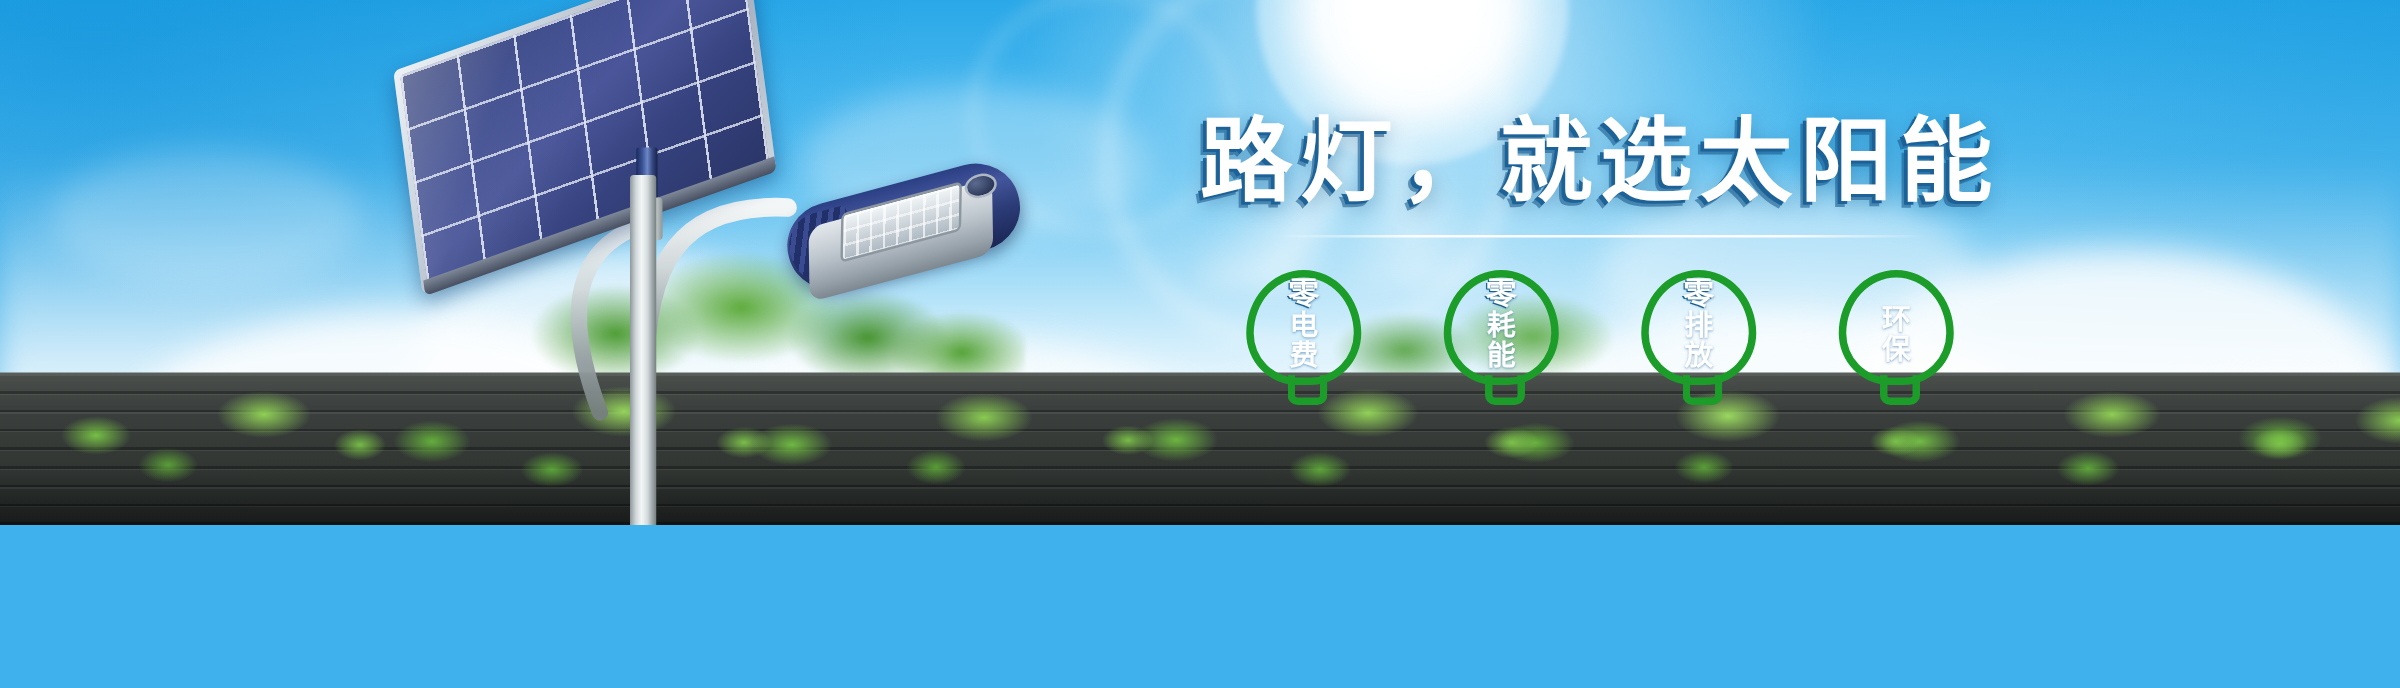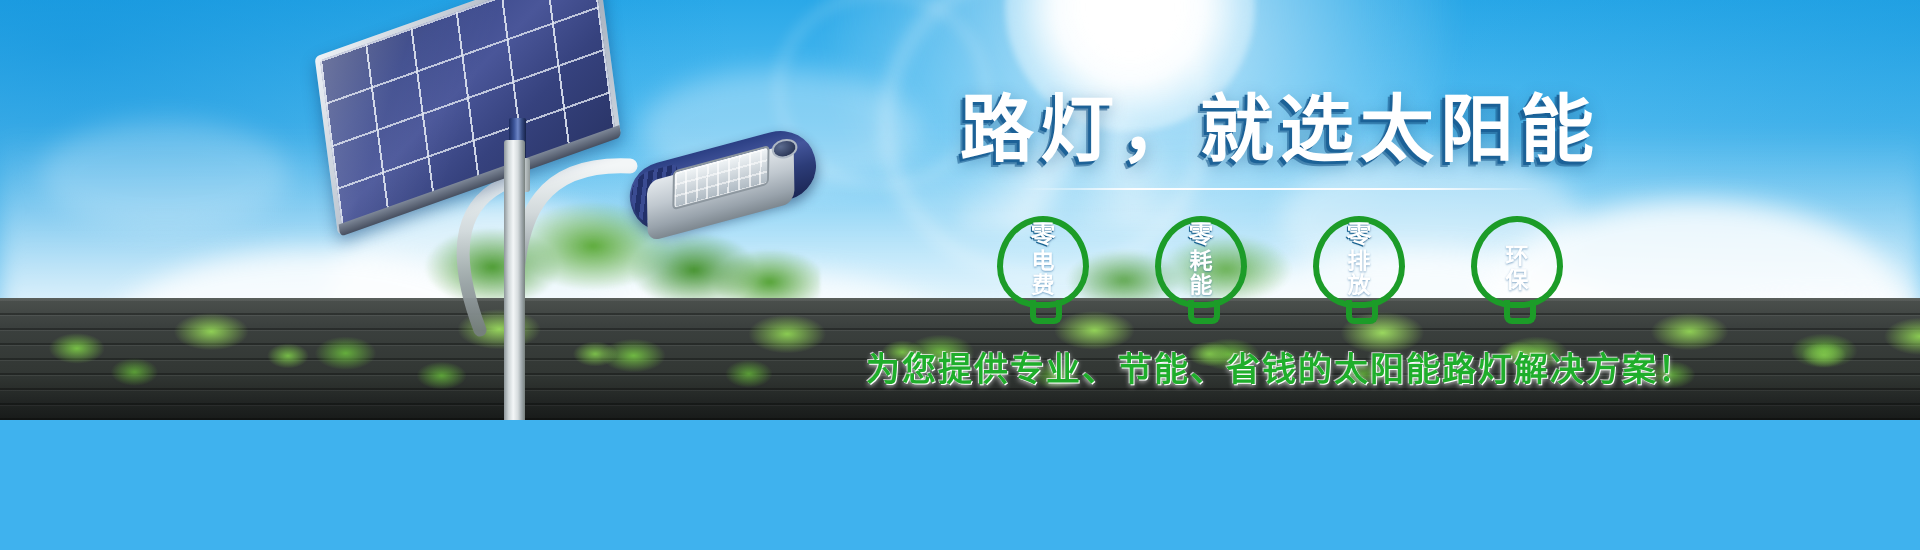--- a/index.html
+++ b/index.html
@@ -409,16 +409,15 @@
       <div class="badge">
         <div class="bulb"></div>
         <div class="badge-txt badge-only">
           <span>环</span>
           <span>保</span>
         </div>
       </div>
 
     </div>
 
-    <p class="tagline">为您提供专业、节能、省钱的太阳能路灯解决方案！</p>
   </div>
 
 </div>
 
 </body></html>

